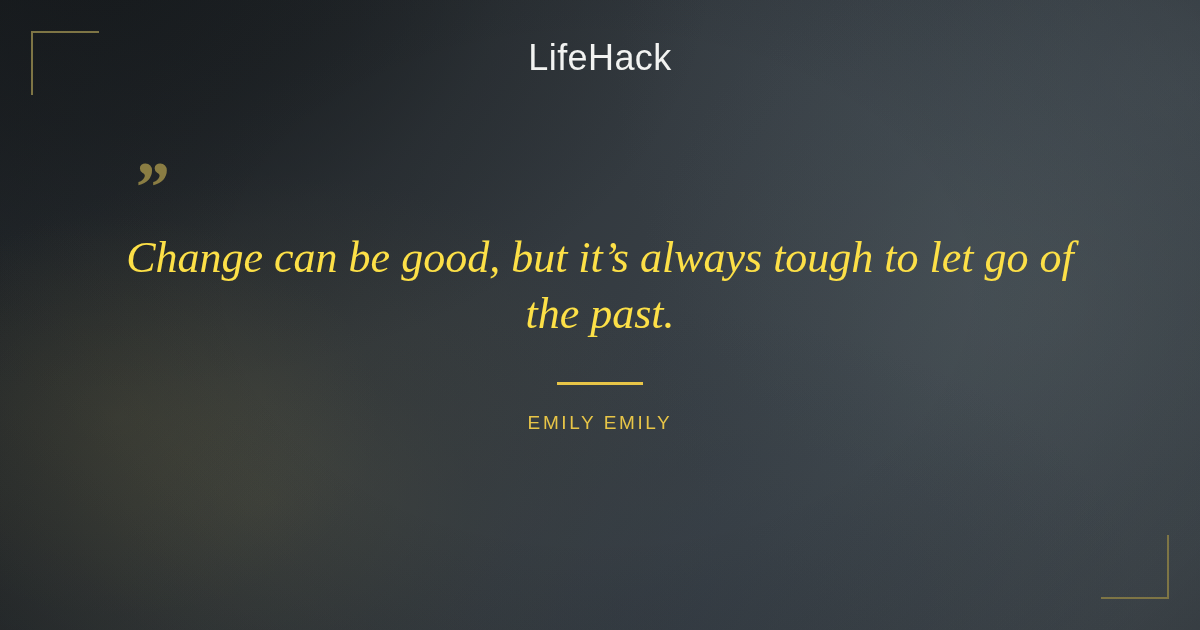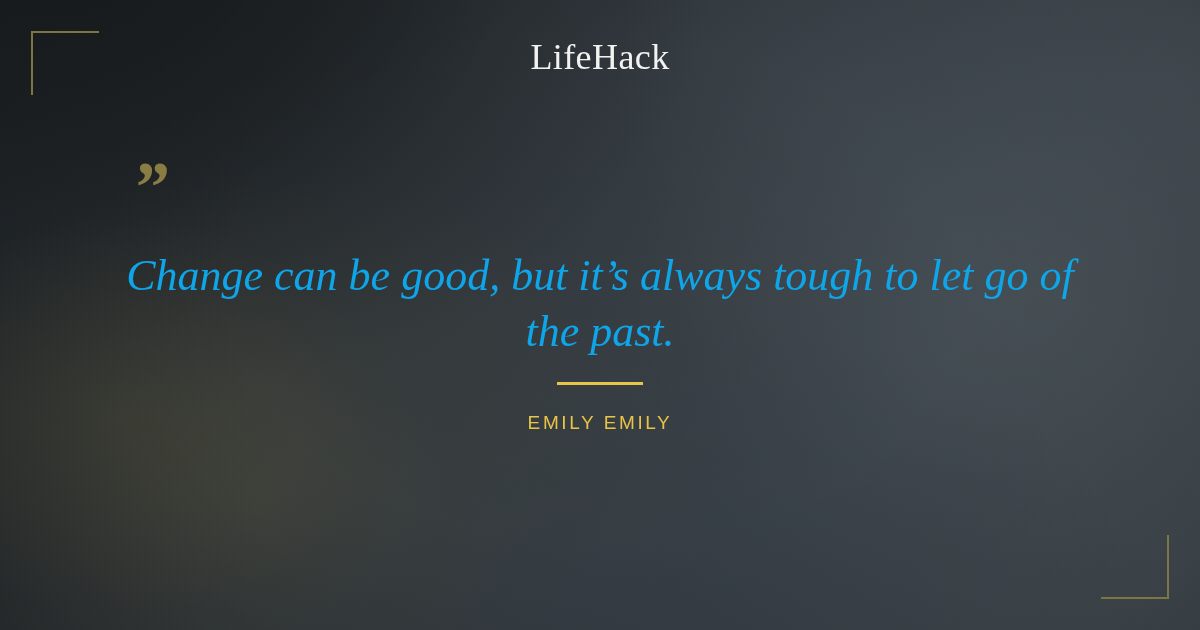--- a/index.html
+++ b/index.html
@@ -122,21 +122,21 @@
     border-bottom: 2px solid #7e7545;
   }
 
   
   .brand {
     position: absolute;
     top: 38px;
     left: 0;
     right: 0;
     text-align: center;
-    font-family: Liberation Serif, serif;
+    font-family: Liberation Sans, sans-serif;
     font-size: 36px;
     line-height: 1.1;
     letter-spacing: 0.4px;
     color: #f2f3f1;
   }
 
   
   .quote-block {
     position: absolute;
     left: 100px;
@@ -151,26 +151,26 @@
     font-weight: 700;
     font-style: italic;
     color: #8a7d43;
     text-align: left;
     margin-left: 32px;
     height: 52px;
     user-select: none;
   }
 
   .quote-text {
-    margin-top: 36px;
+    margin-top: 18px;
     font-family: "Liberation Serif", "DejaVu Serif", serif;
     font-style: italic;
     font-size: 44px;
     line-height: 1.28;
-    color: #0ea5e9;
+    color: #fde047;
     text-align: center;
     padding: 0 12px;
   }
 
   
   .divider {
     position: absolute;
     left: 50%;
     top: 382px;
     transform: translateX(-50%);

